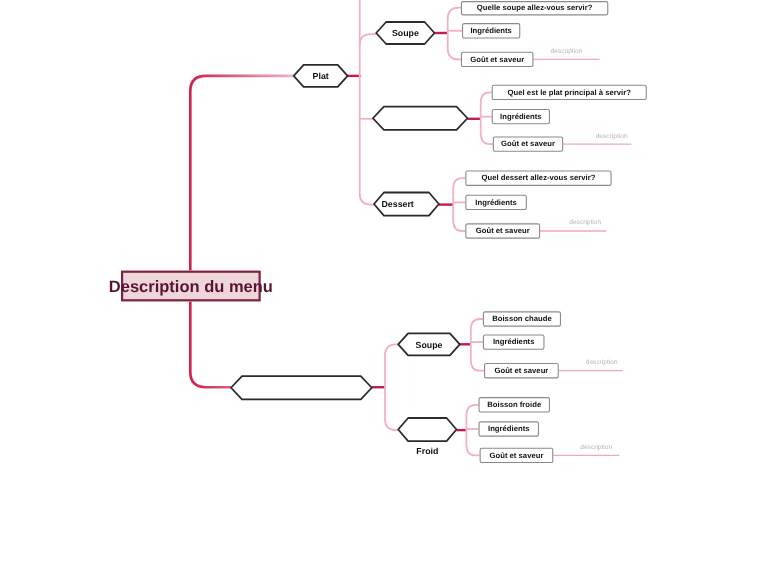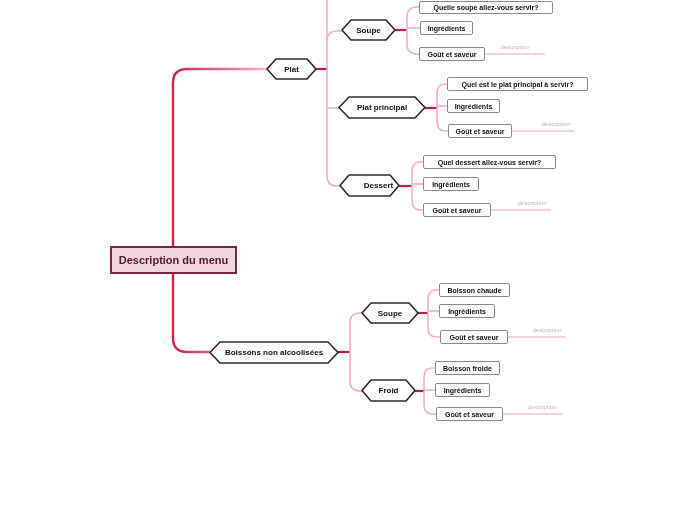--- a/index.html
+++ b/index.html
@@ -6,21 +6,21 @@
   #stage{position:relative;width:697px;height:520px;background:#fff;overflow:hidden;
          font-family:"Liberation Sans","DejaVu Sans",sans-serif;}
   #links{position:absolute;left:0;top:0;}
   .hexlabel{position:absolute;display:flex;align-items:center;justify-content:center;
             font-weight:bold;font-size:8px;color:#111;white-space:nowrap;}
   .leaf{position:absolute;box-sizing:border-box;background:#fff;border:1.4px solid #8a8a8a;
         border-radius:2px;display:flex;align-items:center;justify-content:center;
         font-weight:bold;font-size:7px;color:#111;white-space:nowrap;overflow:hidden;}
   .rootbox{position:absolute;left:110px;top:246px;width:127px;height:28px;box-sizing:border-box;
            background:#eed6db;border:2px solid #7d2440;display:flex;align-items:center;
-           justify-content:center;font-weight:bold;font-size:11px;color:#5a1232;white-space:nowrap;}
+           justify-content:center;font-weight:bold;font-size:15px;color:#5a1232;white-space:nowrap;}
   .desc{position:absolute;transform:translateX(-50%);font-size:6px;color:#bcb3b5;white-space:nowrap;}
 </style>
 </head>
 <body>
 
 <div id="stage">
 
   <svg id="links" width="697" height="520" viewBox="0 0 697 520">
     <defs>
       <linearGradient id="g1" gradientUnits="userSpaceOnUse" x1="173" y1="0" x2="265" y2="0">
@@ -73,25 +73,23 @@
     <polygon points="362,313 371,303 409,303 418,313 409,323 371,323" fill="#fff" stroke="#2b2b2b" stroke-width="1.6" stroke-linejoin="round"></polygon>
     <polygon points="362,390.5 371,380 406,380 415,390.5 406,401 371,401" fill="#fff" stroke="#2b2b2b" stroke-width="1.6" stroke-linejoin="round"></polygon>
   </svg>
 
   <div class="rootbox">
     <span>Description du menu</span>
   </div>
 
   <div class="hexlabel" style="left:267px;top:59px;width:49px;height:20px;">Plat</div>
   <div class="hexlabel" style="left:342px;top:20px;width:53px;height:20px;">Soupe</div>
-  <div class="hexlabel" style="left:339px;top:97px;width:86px;height:21px;">Plat principal</div>
-  <div class="hexlabel" style="left:349px;top:175px;width:59px;height:21px;">Dessert</div>
-  <div class="hexlabel" style="left:210px;top:342px;width:128px;height:21px;">Boissons non alcoolisées</div>
+  <div class="hexlabel" style="left:332px;top:175px;width:59px;height:21px;">Dessert</div>
   <div class="hexlabel" style="left:362px;top:303px;width:56px;height:20px;">Soupe</div>
-  <div class="hexlabel" style="left:362px;top:380px;width:53px;height:21px;">Froid</div>
+  <div class="hexlabel" style="left:362px;top:400px;width:53px;height:21px;">Froid</div>
 
   <div class="leaf" style="left:419px;top:1px;width:134px;height:13px;">Quelle soupe allez-vous servir?</div>
   <div class="leaf" style="left:420px;top:21px;width:53px;height:14px;">Ingrédients</div>
   <div class="leaf" style="left:419px;top:47px;width:66px;height:14px;">Goût et saveur</div>
   <div class="desc" style="left:515px;top:44px;">description</div>
 
   <div class="leaf" style="left:447px;top:77px;width:141px;height:14px;">Quel est le plat principal à servir?</div>
   <div class="leaf" style="left:447px;top:99px;width:53px;height:14px;">Ingrédients</div>
   <div class="leaf" style="left:448px;top:124px;width:64px;height:14px;">Goût et saveur</div>
   <div class="desc" style="left:556px;top:121px;">description</div>

